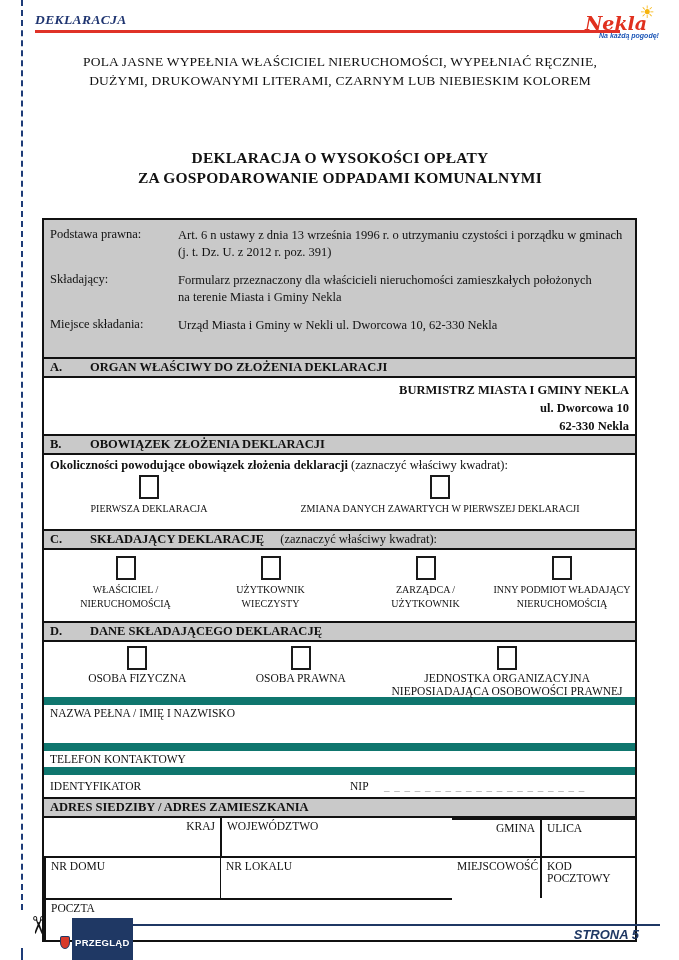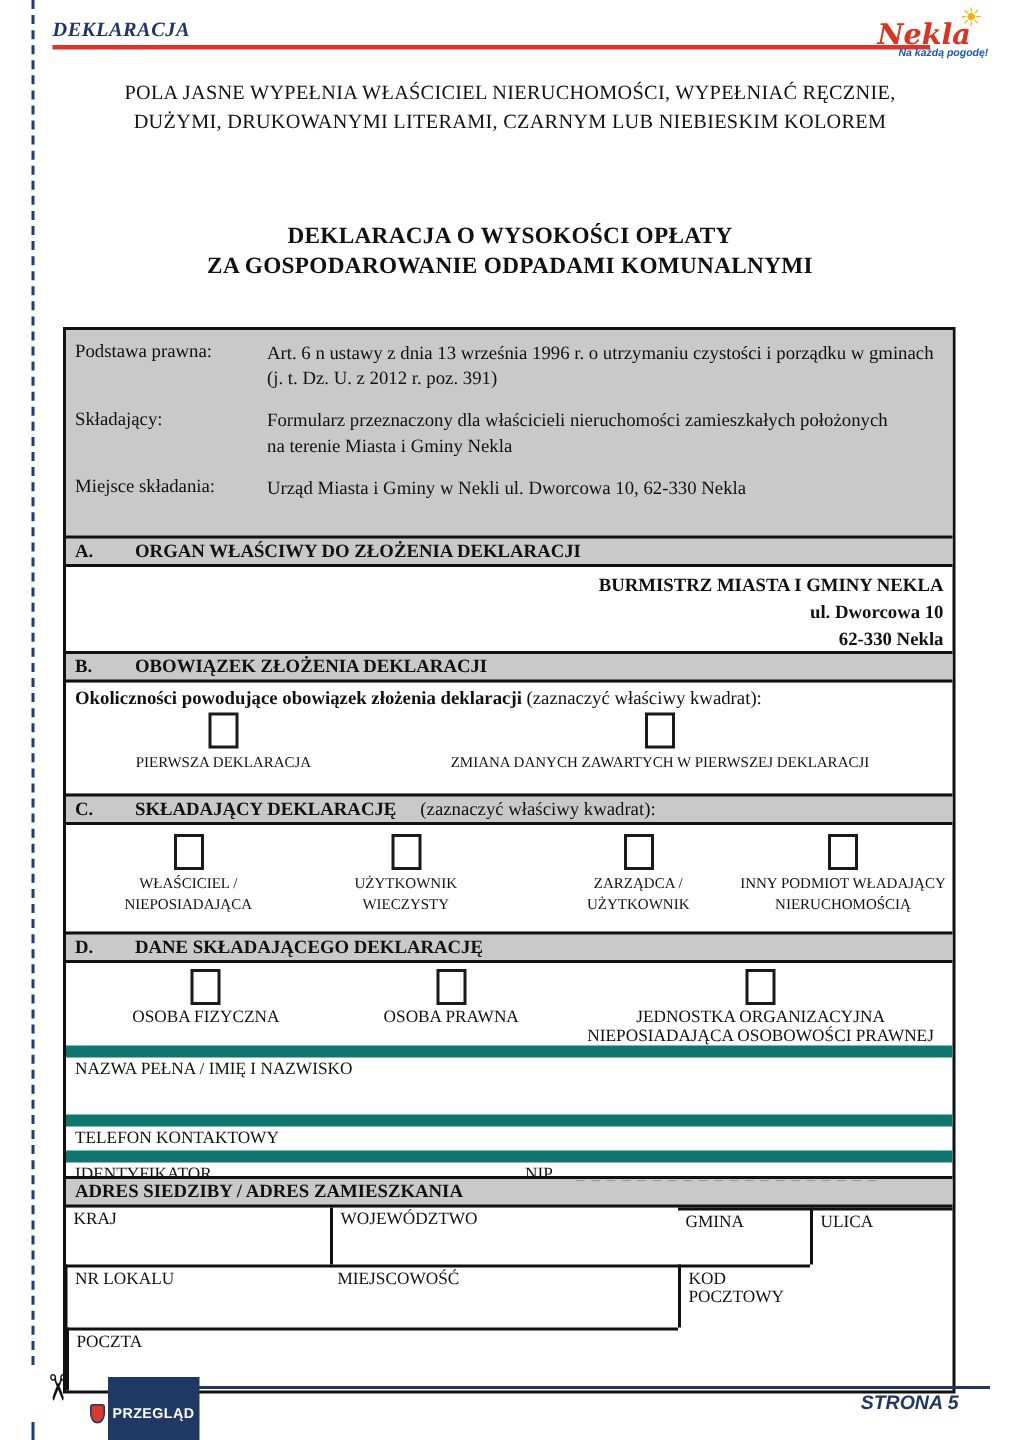--- a/index.html
+++ b/index.html
@@ -68,31 +68,31 @@
 
   .sec-d-body { display:flex; padding:4px 4px 2px 4px; height:55px; }
   .d-opt { text-align:center; }
   .d-opt-1 { width:180px; } .d-opt-2 { width:150px; } .d-opt-3 { width:250px; margin-left:8px; }
   .sec-d-body .checkbox { margin-bottom:2px; }
   .sec-d-body .opt-label { line-height:13px; font-size:11.5px; }
 
   .field-row { border-top:8px solid #0f766e; padding:2px 6px; font-size:11.5px; }
   .f-nazwa { height:46px; }
   .f-tel   { height:24px; }
-  .f-ident { height:17px; display:flex; align-items:flex-start; }
+  .f-ident { height:30px; display:flex; align-items:center; }
   .f-ident .ident-label { width:300px; flex:0 0 300px; }
   .nip-label { width:34px; flex:0 0 34px; }
   .nip-dashes { color:#8a8a8a; letter-spacing:1px; font-size:11px; }
 
   .addr-bar { background:#c9c9c9; border-top:2px solid #111; border-bottom:2px solid #111;
               font-weight:bold; font-size:12.5px; padding:1px 6px; min-height:18px; }
   .addr-grid { display:grid; grid-template-columns:176px 232px 88px 1fr; grid-template-rows:38px 42px 42px; }
   .addr-cell { border-left:2px solid #111; border-top:2px solid #111; padding:2px 5px;
                font-size:11.5px; cursor:text; }
-  .addr-cell.nb-l { border-left:none; }
+  .addr-cell.nb-l { border-left:none;text-align:right; }
   .addr-cell.nb-t { border-top:none; }
   .addr-cell.span2 { grid-column:span 2; }
   .thin-l { border-left-width:1px; }
 
   
   .footer-line { position:absolute; left:96px; top:924px; width:564px; height:2px; background:#1f3864; }
   .strona { position:absolute; right:40px; top:927px; color:#1f3864; font-weight:bold; font-style:italic;
             font-size:13px; font-family:"Liberation Sans", sans-serif; }
   .pn-logo { position:absolute; left:60px; top:918px; font-family:"Liberation Sans", sans-serif; }
   .pn-top { display:flex; align-items:center; }
@@ -181,21 +181,21 @@
 
     <div class="sec-hdr">
       <span class="sec-letter">C.</span>
       <span>SKŁADAJĄCY DEKLARACJĘ</span>
       <span class="sec-hint">(zaznaczyć właściwy kwadrat):</span>
     </div>
     <div class="sec-c-body">
       <div class="c-opt c-opt-1">
         <span class="checkbox"></span>
         <span class="opt-label">WŁAŚCICIEL /
-NIEPOSIADAJĄCA</span>
+NIERUCHOMOŚCIĄ</span>
       </div>
       <div class="c-opt c-opt-2">
         <span class="checkbox"></span>
         <span class="opt-label">UŻYTKOWNIK
 WIECZYSTY</span>
       </div>
       <div class="c-opt c-opt-3">
         <span class="checkbox"></span>
         <span class="opt-label">ZARZĄDCA /
 UŻYTKOWNIK</span>
@@ -246,20 +246,23 @@
       </div>
       <div class="addr-cell nb-t">
         <span>WOJEWÓDZTWO</span>
       </div>
 
       <div class="addr-cell nb-l">
         <span>GMINA</span>
       </div>
       <div class="addr-cell">
         <span>ULICA</span>
+      </div>
+      <div class="addr-cell">
+        <span>NR DOMU</span>
       </div>
       <div class="addr-cell thin-l">
         <span>NR LOKALU</span>
       </div>
 
       <div class="addr-cell nb-l">
         <span>MIEJSCOWOŚĆ</span>
       </div>
       <div class="addr-cell">
         <span>KOD POCZTOWY</span>

